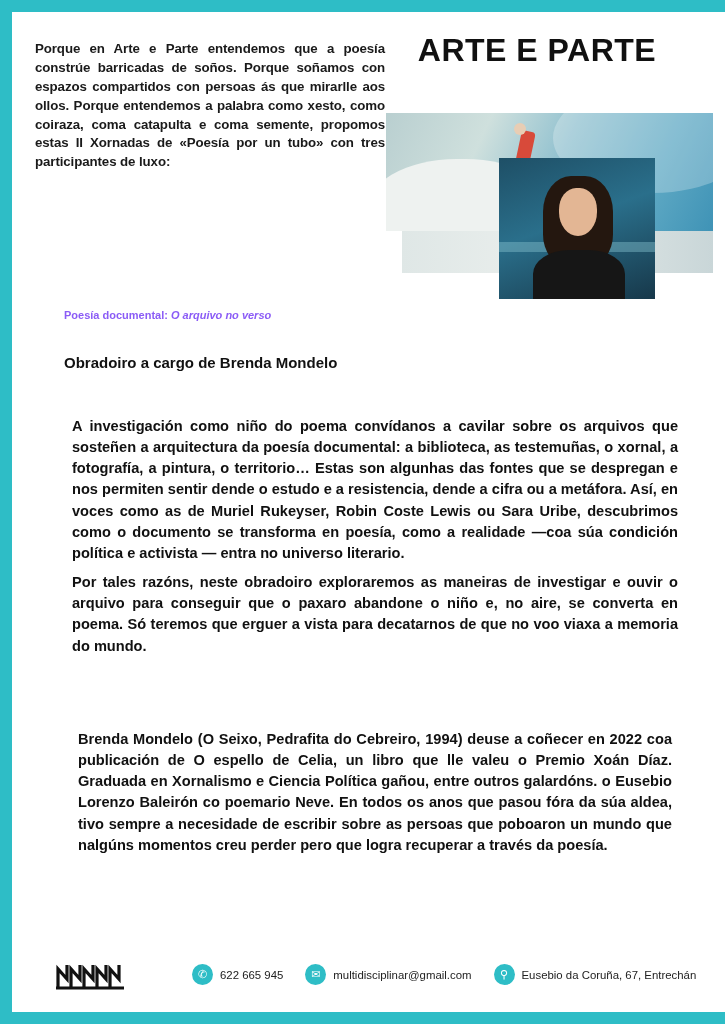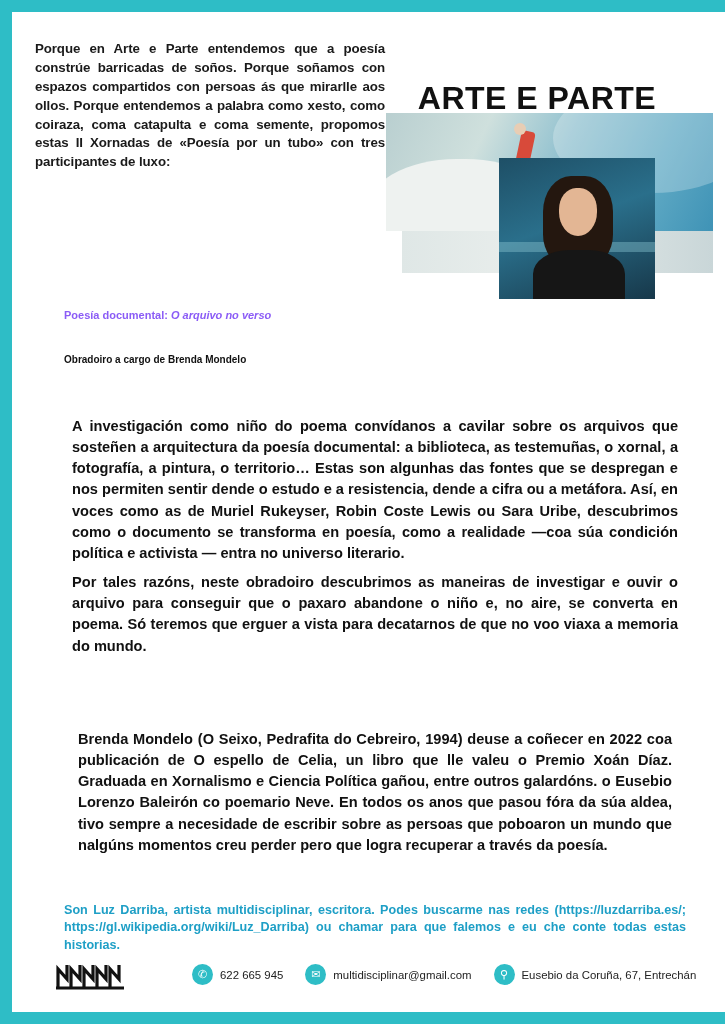--- a/index.html
+++ b/index.html
@@ -34,21 +34,20 @@
     color: #1a1a1a;
     text-align: justify;
     letter-spacing: -0.1px;
   }
   .brand {
     position: absolute;
     right: 24px;
     top: 22px;
     width: 330px;
     text-align: center;
-    margin-top: 48px;
   }
   .brand-title {
     font-size: 32px;
     font-weight: bold;
     letter-spacing: 0.5px;
     color: #111;
     line-height: 1.05;
   }
   .brand-sub {
     font-family: "Liberation Serif", serif;
@@ -178,21 +177,21 @@
     color: #8b5cf6;
   }
   .sec-title em {
     font-style: italic;
     font-weight: bold;
   }
   .sec-sub {
     position: absolute;
     left: 52px;
     top: 342px;
-    font-size: 10px;
+    font-size: 15px;
     font-weight: bold;
     color: #111;
   }
   .body-text {
     position: absolute;
     left: 52px;
     top: 396px;
     width: 622px;
     font-size: 14.6px;
     font-weight: bold;
@@ -296,28 +295,27 @@
     <div class="body"></div>
   </div>
 
   <div class="sec-title">
     <span>Poesía documental: </span><em>O arquivo no verso</em>
   </div>
   <div class="sec-sub">Obradoiro a cargo de Brenda Mondelo</div>
 
   <div class="body-text">
     <p>A investigación como niño do poema convídanos a cavilar sobre os arquivos que sosteñen a arquitectura da poesía documental: a biblioteca, as testemuñas, o xornal, a fotografía, a pintura, o territorio… Estas son algunhas das fontes que se despregan e nos permiten sentir dende o estudo e a resistencia, dende a cifra ou a metáfora. Así, en voces como as de Muriel Rukeyser,  Robin Coste Lewis  ou Sara Uribe, descubrimos como o documento se transforma en poesía, como a realidade —coa súa condición política e activista — entra no universo literario.</p>
-    <p>Por tales razóns, neste obradoiro descubrimos as maneiras de investigar e ouvir o arquivo para conseguir que o paxaro abandone o niño e, no aire, se converta en poema. Só teremos que erguer a vista para decatarnos de que no voo viaxa a memoria do mundo.</p>
+    <p>Por tales razóns, neste obradoiro exploraremos as maneiras de investigar e ouvir o arquivo para conseguir que o paxaro abandone o niño e, no aire, se converta en poema. Só teremos que erguer a vista para decatarnos de que no voo viaxa a memoria do mundo.</p>
   </div>
 
   <div class="bio">
     <p>Brenda Mondelo (O Seixo, Pedrafita do Cebreiro, 1994) deuse a coñecer en 2022 coa publicación de O espello de Celia, un libro que lle valeu o Premio Xoán Díaz. Graduada en Xornalismo e Ciencia Política gañou, entre outros galardóns. o Eusebio Lorenzo Baleirón co poemario Neve. En todos os anos que pasou fóra da súa aldea, tivo sempre a necesidade de escribir sobre as persoas que poboaron un mundo que nalgúns momentos creu perder pero que logra recuperar a través da poesía.</p>
   </div>
 
-  <div class="note">Son Luz Darriba, artista multidisciplinar, escritora. Podes buscarme nas redes (https://luzdarriba.es/; https://gl.wikipedia.org/wiki/Luz_Darriba) ou chamar para que falemos e eu che conte todas estas historias.</div>
 
   <div class="footer">
     <div class="logo">
       <svg width="96" height="30" viewBox="0 0 96 30" aria-hidden="true">
         <g fill="none" stroke="#111" stroke-width="3.2" stroke-linecap="butt">
           <path d="M4 27 L4 9 L13 19 L13 5"></path>
           <path d="M17 27 L17 9 L26 19 L26 5"></path>
           <path d="M30 27 L30 9 L39 19 L39 5"></path>
           <path d="M43 27 L43 9 L52 19 L52 5"></path>
           <path d="M56 27 L56 9 L65 19 L65 5"></path>

